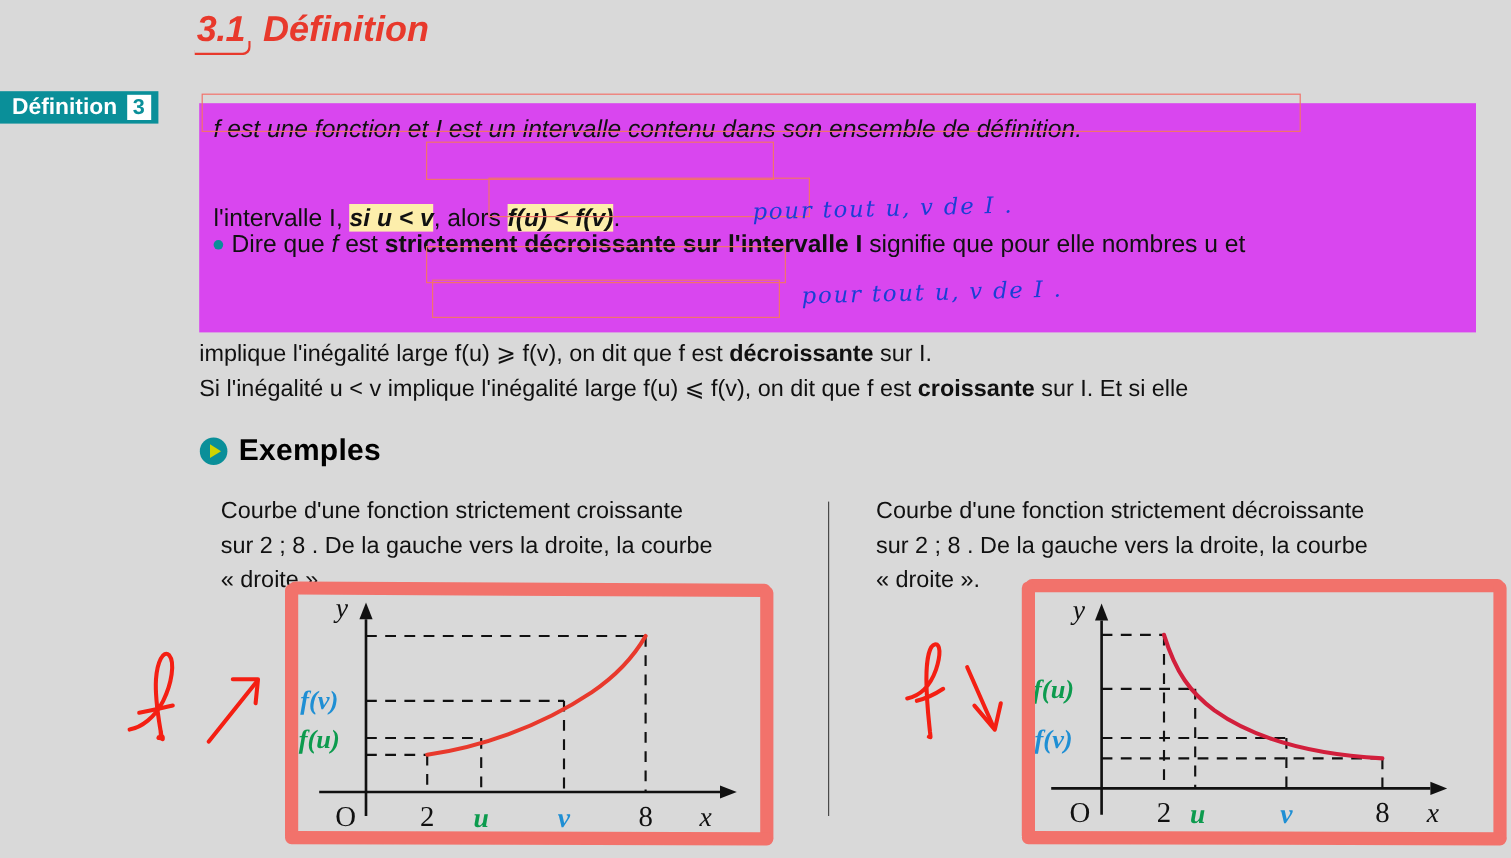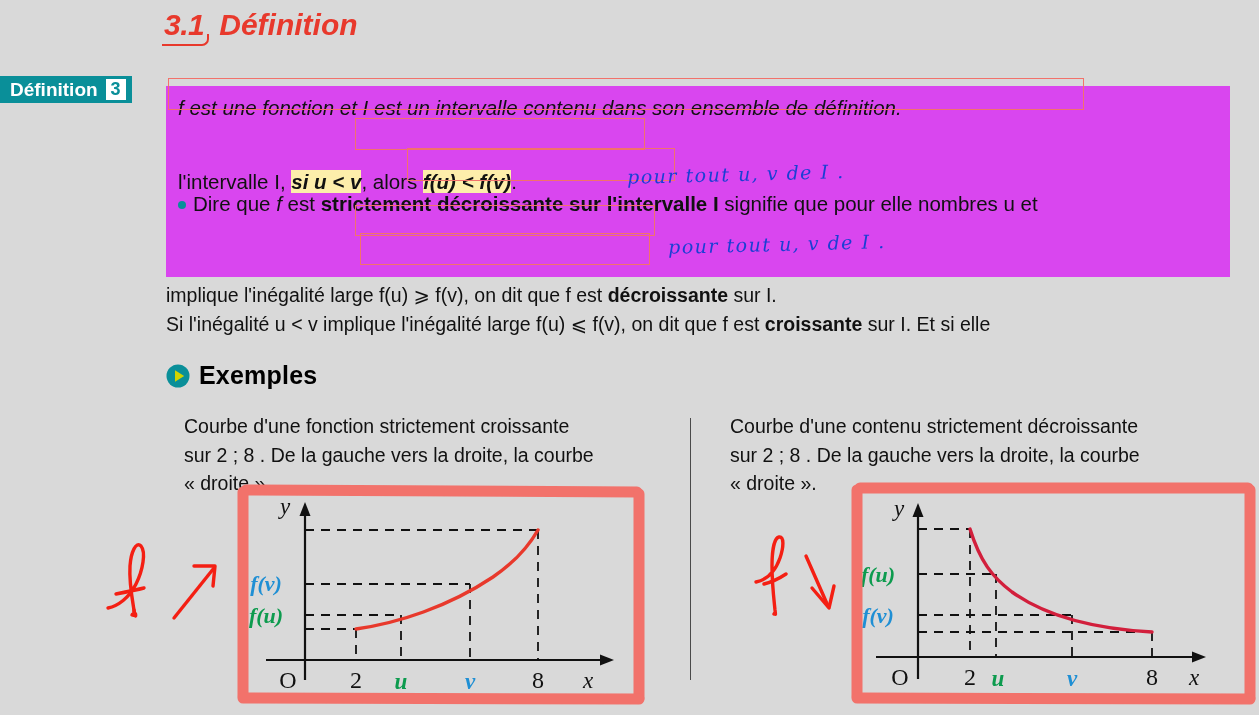--- a/index.html
+++ b/index.html
@@ -223,21 +223,21 @@
   <span id="examples-label">Exemples</span>
 </div>
 
 <div class="example-text" id="example-left-text">
   <div>Courbe d'une fonction strictement croissante</div>
   <div>sur  2 ; 8 . De la gauche vers la droite, la courbe</div>
   <div>« droite ».</div>
 </div>
 
 <div class="example-text" id="example-right-text">
-  <div>Courbe d'une contenu strictement décroissante</div>
+  <div>Courbe d'une fonction strictement décroissante</div>
   <div>sur  2 ; 8 . De la gauche vers la droite, la courbe</div>
   <div>« droite ».</div>
 </div>
 
 <div id="examples-divider"></div>
 
 <svg class="graph-panel" id="graph-left" width="392" height="208" viewBox="0 0 392 208">
 
   <line x1="18" y1="168" x2="352" y2="168" stroke="#111" stroke-width="2.2"></line>
   <polygon points="352,162.5 366,168 352,173.5" fill="#111"></polygon>

